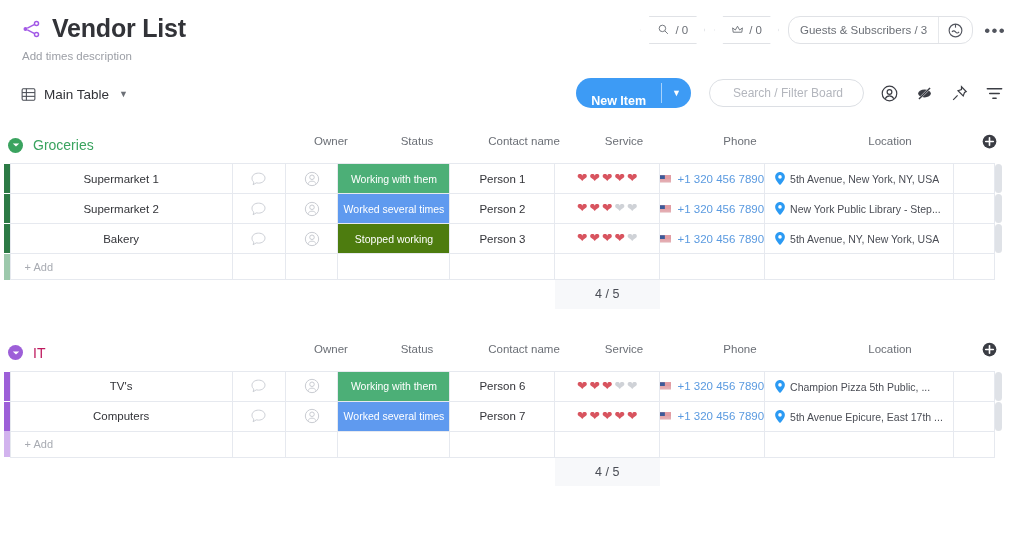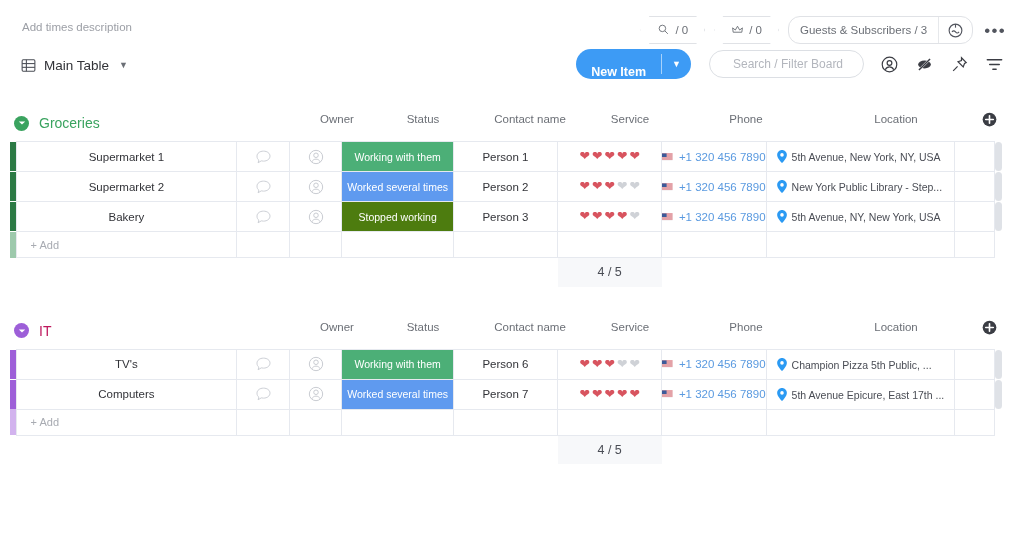--- a/index.html
+++ b/index.html
@@ -73,21 +73,21 @@
   }
   .search-box input {
     border: 0; outline: 0; width: 100%; font-size: 12px;
     color: #6b6f76; font-family: inherit; background: transparent; margin-left: 8px;
   }
   .search-box input::placeholder { color: #b3b6bd; }
   .tb-icon { width: 19px; height: 19px; color: #3b3d44; cursor: pointer; }
   .tb-icon svg { width: 100%; height: 100%; display: block; }
 
   
-  .board { padding: 0 18px 0 10px; margin-top: 27px; }
+  .board { padding: 0 18px 0 4px; margin-top: 20px; }
   .group { margin-bottom: 0; }
   .group + .group { margin-top: 32px; }
 
   .grp-header { display: flex; align-items: center; height: 24px; position: relative; }
   .grp-toggle { width: 15px; height: 15px; border-radius: 50%; display: flex; align-items: center; justify-content: center; margin-left: 4px; }
   .grp-toggle svg { width: 8px; height: 8px; }
   .grp-title { font-size: 14px; margin-left: 10px; }
   .grp-title.green { color: #3aa35f; }
   .grp-title.purple { color: #be185d; }
 
@@ -135,20 +135,32 @@
   .summary-row td.sum {
     background: #f7f8fa; color: #4a4d55; font-size: 12.5px; text-align: center;
   }
   .chat-bubble { width: 15px; height: 14px; display: inline-block; vertical-align: middle; }
   .person-ico { width: 16px; height: 16px; display: inline-block; vertical-align: middle; }
 </style>
 </head>
 <body>
 
 <div class="board-header">
+  <div class="title-row">
+    <span class="share-icon">
+      <svg viewBox="0 0 24 24" fill="none" stroke="#a259e6" stroke-width="1.6">
+        <circle cx="6" cy="12" r="2.2" fill="#a259e6" stroke="none"></circle>
+        <circle cx="18" cy="6" r="2.2"></circle>
+        <circle cx="18" cy="18" r="2.2"></circle>
+        <line x1="8" y1="11" x2="16" y2="7"></line>
+        <line x1="8" y1="13" x2="16" y2="17"></line>
+      </svg>
+    </span>
+    <span class="board-title">Vendor List</span>
+  </div>
   <div class="board-desc">Add times description</div>
 
   <div class="header-right">
     <div class="hexbtn">
       <span>
         <svg viewBox="0 0 24 24" fill="none" stroke="#6b6f76" stroke-width="1.7">
           <circle cx="10" cy="10" r="6"></circle>
             <line x1="14.5" y1="14.5" x2="20" y2="20"></line>
         </svg>
       </span>

